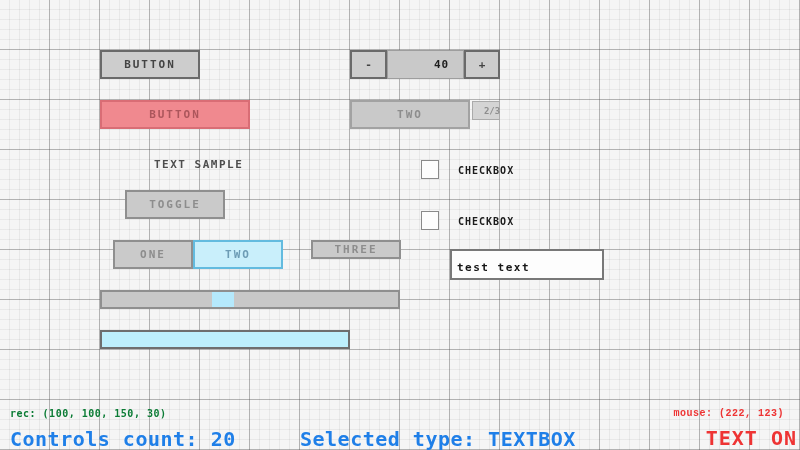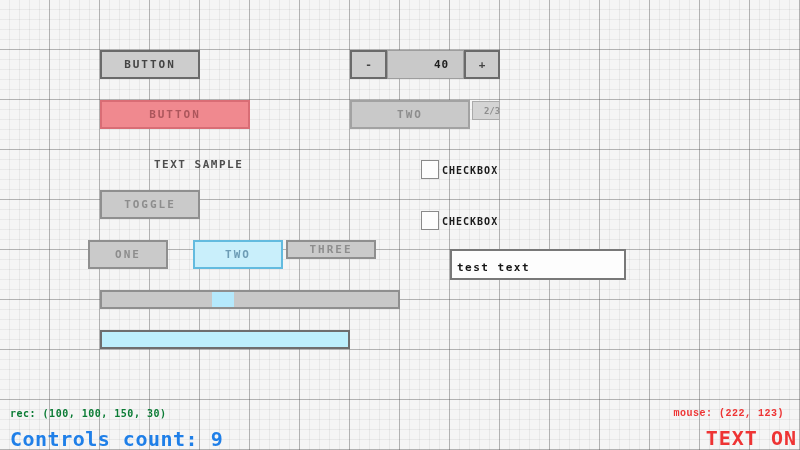--- a/index.html
+++ b/index.html
@@ -17,21 +17,21 @@
       linear-gradient(to right, rgba(120,120,120,0.10) 1px, transparent 1px),
       linear-gradient(to bottom, rgba(120,120,120,0.10) 1px, transparent 1px);
     background-size:50px 50px,50px 50px,10px 10px,10px 10px;
     background-position:-1px -1px;
   }
   .ctl{
     position:absolute;box-sizing:border-box;
     display:flex;align-items:center;justify-content:center;
     font-size:11px;letter-spacing:2px;font-weight:bold;
   }
-  .gray   {background:#cacaca;border:2px solid #8f8f8f;color:#8d8d8d;}
+  .gray   {background:#cacaca;border:2px solid #8f8f8f;color:#8d8d8d;margin-left:25px;}
   .graydk {background:#cdcdcd;border:2px solid #6a6a6a;color:#444444;}
   .active {background:#c9effb;border:2px solid #63bbdf;color:#6d9cb5;}
 
   #btn-default {left:100px;top:50px;width:100px;height:29px;}
   #btn-red     {left:100px;top:100px;width:150px;height:29px;
                 background:#f0898f;border:2px solid #d96d75;color:#ac565c;}
   #text-sample {left:114px;top:158px;height:12px;color:#4d4d4d;
                 letter-spacing:1.5px;justify-content:flex-start;margin-left:40px;}
   #toggle      {left:100px;top:190px;width:100px;height:29px;}
   #tg-one      {left:88px;top:240px;width:80px;height:29px;}
@@ -54,24 +54,24 @@
   #combobox    {left:350px;top:100px;width:120px;height:29px;
                 background:#c9c9c9;border:2px solid #a2a2a2;color:#8d8d8d;}
   #combo-counter{left:472px;top:101px;width:28px;height:19px;
                 background:#d4d4d4;border:1px solid #aaaaaa;color:#8d8d8d;
                 font-size:9px;letter-spacing:0;padding-left:12px;}
 
   .cb-box{position:absolute;box-sizing:border-box;width:18px;height:19px;
           background:#fdfdfd;border:1px solid #8a8a8a;}
   #cb1-box{left:421px;top:160px;} #cb2-box{left:421px;top:211px;}
   .cb-label{position:absolute;font-size:10px;font-weight:bold;color:#1c1c1c;
-          letter-spacing:1px;}
+          letter-spacing:1px;margin-left:16px;}
   #cb1-label{left:442px;top:165px;} #cb2-label{left:442px;top:216px;}
 
-  #textbox{left:450px;top:249px;width:176px;height:31px;
+  #textbox{left:450px;top:249px;width:154px;height:31px;
            background:#fdfdfd;border:2px solid #787878;color:#161616;
            justify-content:flex-start;padding:6px 0 0 5px;letter-spacing:1.5px;}
 
   .status{position:absolute;font-weight:bold;white-space:nowrap;}
   #status-rec   {left:10px;top:408px;font-size:10px;color:#0b7c35;letter-spacing:0.5px;}
   #status-count {left:10px;top:427px;font-size:20px;color:#1f7fe8;letter-spacing:0.5px;}
   #status-type  {left:300px;top:427px;font-size:20px;color:#1f7fe8;letter-spacing:0.5px;}
   #status-mouse {right:16px;top:408px;font-size:10px;color:#ee3434;letter-spacing:0.5px;font-family:Liberation Mono, monospace;}
   #status-snap  {right:3px;top:426px;font-size:20px;color:#ee3434;letter-spacing:1px;}
 </style>
@@ -107,17 +107,18 @@
 
   <div class="cb-box" id="cb1-box"></div>
   <div class="cb-label" id="cb1-label">CHECKBOX</div>
 
   <div class="cb-box" id="cb2-box"></div>
   <div class="cb-label" id="cb2-label">CHECKBOX</div>
 
   <div class="ctl" id="textbox">test text</div>
 
   <div class="status" id="status-rec">rec: (100, 100, 150, 30)</div>
-  <div class="status" id="status-count">Controls count: 9</div>
+  <div class="status" id="status-count">Controls count: 20</div>
+  <div class="status" id="status-type">Selected type: TEXTBOX</div>
   <div class="status" id="status-mouse">mouse: (222, 123)</div>
   <div class="status" id="status-snap">TEXT ON</div>
 
 </div>
 
 </body></html>

